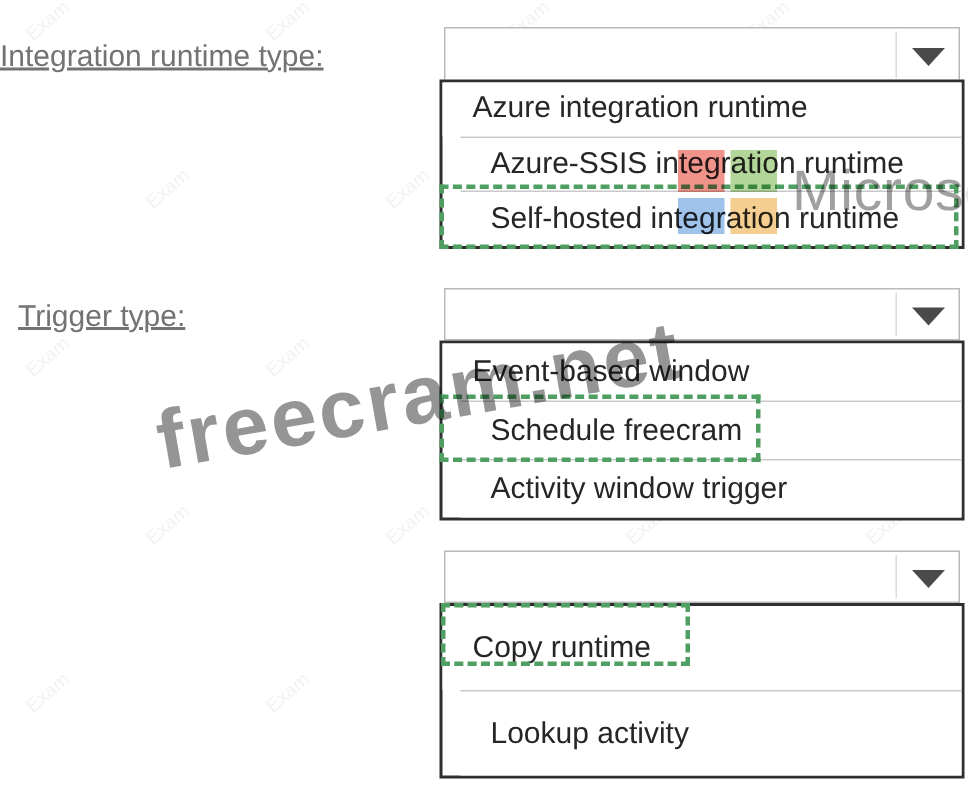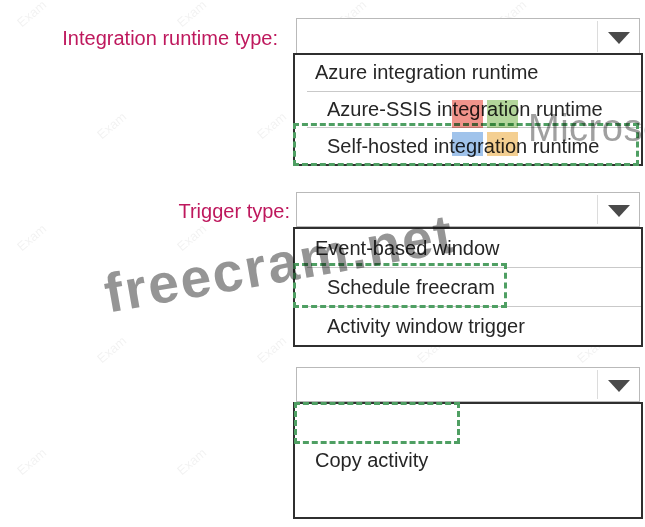--- a/index.html
+++ b/index.html
@@ -22,25 +22,26 @@
     opacity: 0.05;
     transform: rotate(-40deg);
     white-space: nowrap;
   }
 
   
   .field-label {
     position: absolute;
     left: 0;
     width: 278px;
-    text-align: right;
+    text-align: left;
     font-size: 20px;
-    color: #be185d;
+    color: #737373;
     white-space: nowrap;
     z-index: 2;
+    text-decoration: underline;
   }
 
   
   .combo {
     position: absolute;
     left: 296px;
     width: 344px;
     background: #fff;
     border: 1px solid #b9b9b9;
     box-sizing: border-box;
@@ -214,21 +215,22 @@
     <div class="option">Activity window trigger</div>
   </div>
   <div class="sel" id="sel-2"></div>
 
   <div class="combo" id="combo-3">
     <span class="combo-value"></span>
     <span class="combo-sep"></span>
     <span class="combo-arrow"></span>
   </div>
   <div class="listbox" id="list-3">
-    <div class="option">Copy activity</div>
+    <div class="option">Copy runtime</div>
+    <div class="option">Lookup activity</div>
   </div>
   <div class="sel" id="sel-3"></div>
 
   <div id="ms-logo">
     <div class="grid">
       <div class="sq" style="background-color: rgb(238, 128, 119);"></div>
       <div class="sq" style="background-color: rgb(166, 207, 138);"></div>
       <div class="sq" style="background-color: rgb(143, 185, 232);"></div>
       <div class="sq" style="background-color: rgb(242, 199, 126);"></div>
     </div>

